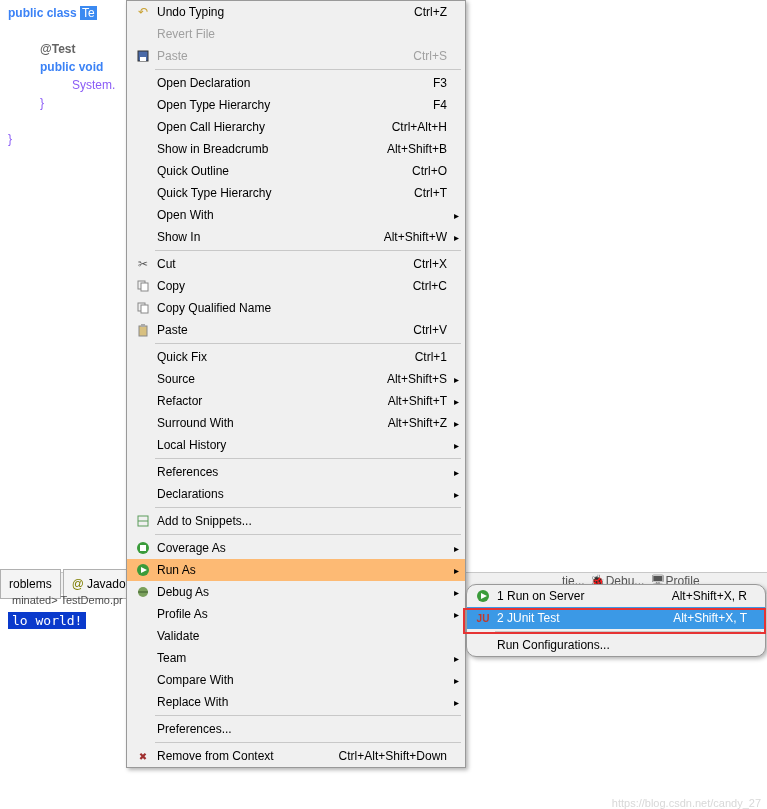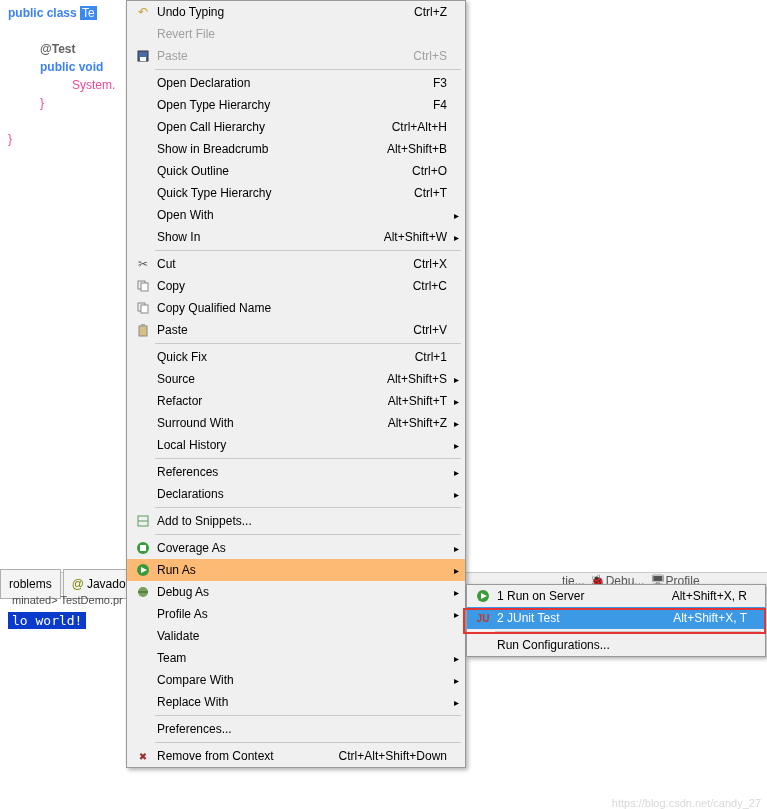--- a/index.html
+++ b/index.html
@@ -2,42 +2,42 @@
 <html><head>
 <meta charset="utf-8">
 <style>
 * { margin:0; padding:0; box-sizing:border-box; font-family:"Segoe UI",Tahoma,sans-serif; font-size:12px; }
 body { background:#fff; width:767px; height:809px; position:relative; overflow:hidden; }
 
 .editor { padding:4px 0 0 8px; font-family:Consolas,monospace; font-size:13px; line-height:18px; }
 .kw { color:#3b82f6; font-weight:bold; }
 .sel { background:#3b8af1; color:#fff; padding:0 2px; }
 .ann { color:#646464;font-weight:bold; }
-.plain { color:#ec4899; }
+.plain { color:#8b5cf6; }
 
 .tabs-row { position:absolute; top:572px; left:0; display:flex; align-items:center; height:22px; border-top:1px solid #c8c8c8; width:100%; background:#f0f0f0; }
 .tab { padding:7px 8px; border:1px solid #b0b0b0; background:#f4f4f4; margin-right:2px; font-size:11px; display:flex; align-items:center; gap:3px;justify-content:flex-end; }
 
 .status-row { position:absolute; top:594px; left:0; height:18px; font-size:11px; color:#4d4d4d; padding-left:12px; }
 .console-out { position:absolute; top:612px; left:8px; font-family:Consolas,monospace; font-size:13px; background:#0a3acc; color:#fff; padding:1px 4px; }
 
 .menu { position:absolute; background:#f0f0f0; border:1px solid #999; box-shadow:2px 2px 4px rgba(0,0,0,0.3); }
 .menu-main { top:0; left:126px; width:340px; }
 .menu-item { display:flex; align-items:center; height:22px; padding:0 18px 0 4px; position:relative; }
 .menu-item .ic { width:24px; display:flex; justify-content:center; color:#555; font-size:12px; }
 .menu-item .lbl { flex:1; color:#000; padding-left:2px; }
 .menu-item .sc { color:#000; font-size:12px; }
 .menu-item.disabled .lbl,.menu-item.disabled .sc { color:#a0a0a0; }
 .menu-item.hl { background:#fdba74; }
 .menu-item.hl2 { background:#3b99e6; color:#fff; }
 .menu-item.hl2 .lbl,.menu-item.hl2 .sc { color:#fff; }
 .menu-sep { height:1px; background:#c8c8c8; margin:2px 4px 2px 28px; }
 .arrow { position:absolute; right:6px; font-size:10px; }
 
-.submenu { top:584px; left:466px; width:300px; }
+.submenu { top:584px; left:466px; width:300px;border-radius:10px; }
 .red-box { position:absolute; top:608px; left:463px; width:303px; height:26px; border:2px solid #e63333; pointer-events:none; }
 
 .watermark { position:absolute; bottom:0; right:6px; font-size:11px; color:#d8d8d8; }
 
 .right-tabs { position:absolute; top:574px; left:530px; font-size:11px; color:#555; display:flex; gap:6px;margin-left:32px; }
 
 svg { display:block; }
 </style>
 </head>
 <body>

